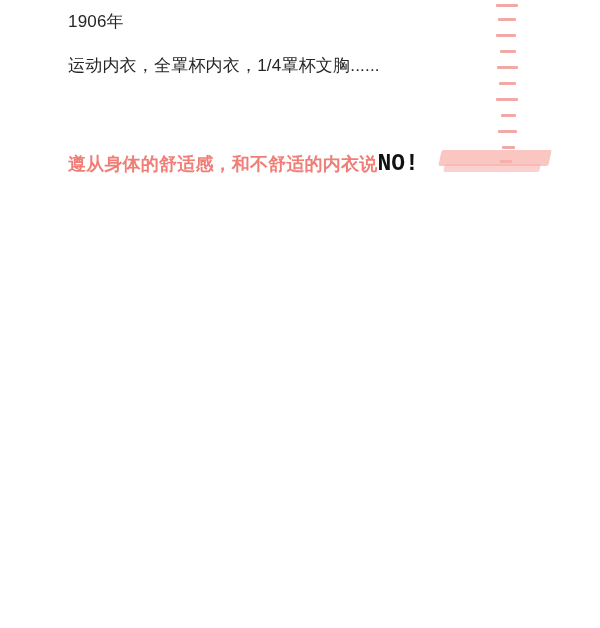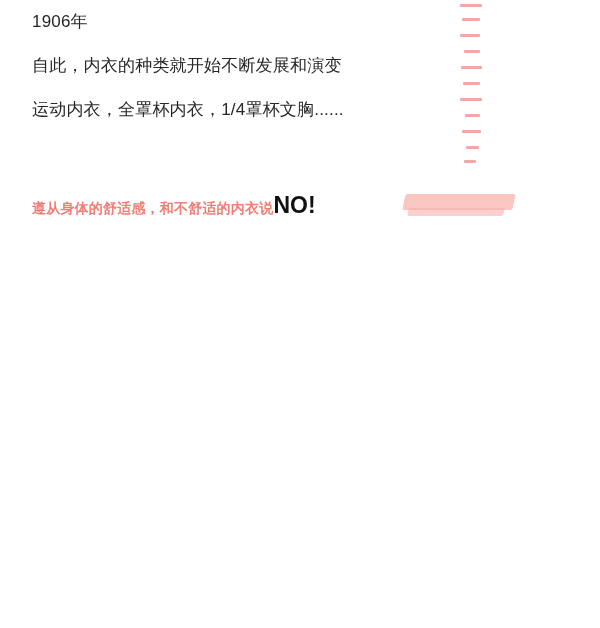--- a/index.html
+++ b/index.html
@@ -13,20 +13,21 @@
     font-family: "Liberation Sans", sans-serif;
     position: relative;
     overflow: hidden;
   }
 
   .page {
     position: relative;
     width: 504px;
     height: 628px;
     background: #ffffff;
+    margin-left: 36px;
   }
 
   
   .deco-marks {
     position: absolute;
     top: 0px;
     right: 18px;
     width: 26px;
     height: 175px;
   }
@@ -56,35 +57,35 @@
   }
 
   .final-line {
     position: relative;
     display: inline-block;
     margin-top: 12px;
   }
   .final-text {
     position: relative;
     z-index: 2;
-    font-size: 14px;
+    font-size: 18px;
     line-height: 40px;
     color: #f07e76;
     font-weight: bold;
     letter-spacing: 0.2px;
     white-space: pre;
   }
   .final-no {
     position: relative;
     z-index: 2;
     font-size: 23px;
     font-weight: bold;
     color: #111111;
     letter-spacing: 0px;
-    font-family: Liberation Sans, sans-serif;
+    font-family: Liberation Mono, monospace;
   }
   .highlight-stroke {
     position: absolute;
     z-index: 1;
     left: 372px;
     top: 6px;
     width: 110px;
     height: 16px;
     background: #f7b3ae;
     opacity: 0.75;
@@ -114,21 +115,20 @@
       <span class="mark" style="left: 0px; top: 98px; width: 22px; height: 3px; background: rgb(240, 169, 164);"></span>
       <span class="mark" style="left: 5px; top: 114px; width: 15px; height: 3px; background: rgb(240, 169, 164);"></span>
       <span class="mark" style="left: 2px; top: 130px; width: 19px; height: 3px; background: rgb(240, 169, 164);"></span>
       <span class="mark" style="left: 6px; top: 146px; width: 13px; height: 3px; background: rgb(240, 169, 164);"></span>
       <span class="mark" style="left: 4px; top: 160px; width: 12px; height: 3px; background: rgb(240, 169, 164);"></span>
     </div>
 
   <div class="content">
     <div id="lines-container">
         <div class="line">1906年</div>
-        <div class="line">自此，内衣的种类就开始不断发展和演变</div>
         <div class="line">运动内衣，全罩杯内衣，1/4罩杯文胸......</div>
         <div class="line spacer"></div>
       </div>
 
     <div class="final-line">
       <span class="highlight-stroke"></span>
       <span class="highlight-stroke two"></span>
       <span class="final-text">遵从身体的舒适感，和不舒适的内衣说</span><span class="final-no">NO!</span>
     </div>
   </div>

